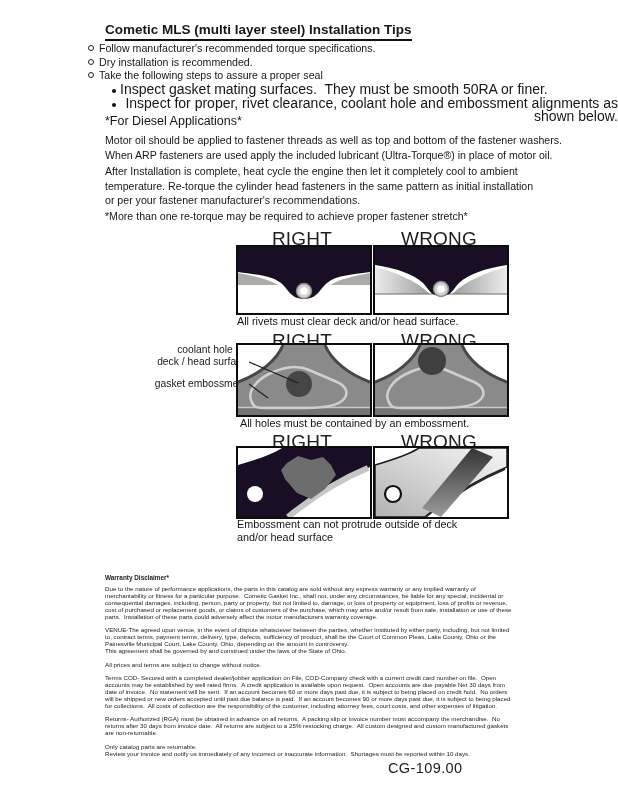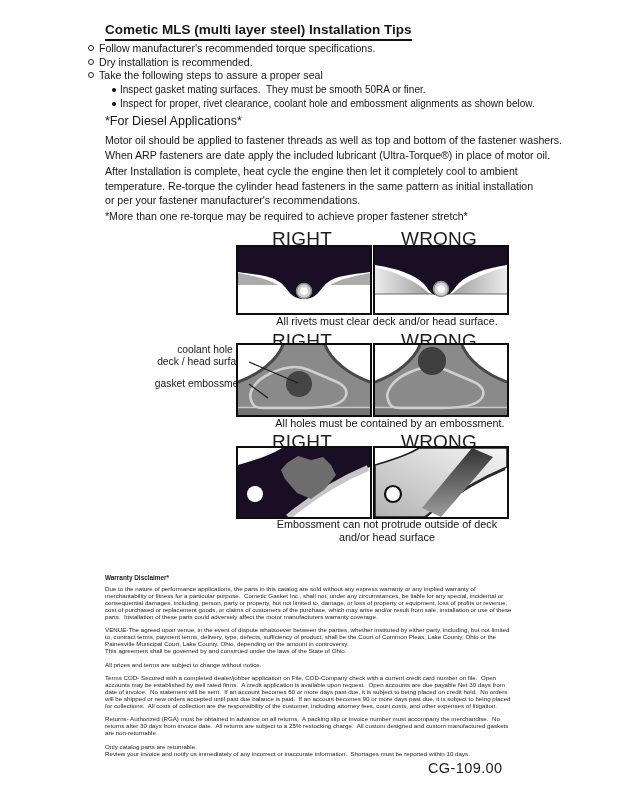--- a/index.html
+++ b/index.html
@@ -2,35 +2,35 @@
 <html><head>
 <meta charset="utf-8">
 <style>
   html,body{margin:0;padding:0;background:#e8e8e8;}
   .page{position:relative;width:618px;height:800px;background:#ffffff;
         font-family:"Liberation Sans",sans-serif;color:#161616;overflow:hidden;margin:0 auto;}
   .abs{position:absolute;}
   .pre{white-space:pre-wrap;}
   .title{left:105px;top:22px;font-size:13.5px;font-weight:bold;border-bottom:2px solid #111;padding-bottom:2px;}
   .bullets{left:88px;top:42px;font-size:10.6px;line-height:13.7px;}
-  .subbullets{left:112px;top:83px;font-size:10px;line-height:13.7px;}
+  .subbullets{left:112px;top:83px;font-size:14px;line-height:13.7px;text-align:right;}
   .b-line{display:flex;align-items:baseline;}
   .ring{width:4px;height:4px;border:1px solid #222;border-radius:50%;display:inline-block;margin-right:5px;flex:0 0 auto;position:relative;top:-1px;}
   .dot{width:4px;height:4px;background:#111;border-radius:50%;display:inline-block;margin-right:4px;flex:0 0 auto;position:relative;top:-1px;}
   .diesel-h{left:105px;top:114px;font-size:12.5px;font-weight:normal;}
   .para{left:105px;width:470px;font-size:10.6px;line-height:14.6px;}
   .p1{top:133px;} .p2{top:164px;} .pnote{top:209px;}
   .dg-header{font-size:19px;color:#1d1d1d;text-align:center;width:132px;letter-spacing:.2px;}
   .dg-box{width:132px;border:2.5px solid #0d0d0d;background:#fff;line-height:0;}
-  .dg-caption{font-size:10.8px;line-height:12.8px;color:#141414;text-align:center;}
+  .dg-caption{font-size:10.8px;line-height:12.8px;color:#141414;}
   .dg-label{font-size:10.3px;line-height:12px;color:#191919;text-align:right;}
   .disc{left:105px;top:575px;width:412px;font-size:6.2px;line-height:6.95px;color:#222;}
   .disc h4{margin:0 0 4px 0;font-size:6.4px;}
   .disc p{margin:0 0 6.5px 0;}
-  .pagecode{left:388px;top:760px;font-size:14.5px;letter-spacing:.4px;color:#1b1b1b;margin-left:40px;}
+  .pagecode{left:388px;top:760px;font-size:14.5px;letter-spacing:.4px;color:#1b1b1b;}
   svg{display:block;}
 </style>
 </head>
 <body>
 
 <div class="page">
 
   <div class="abs title">Cometic MLS (multi layer steel) Installation Tips</div>
 
   <div class="abs bullets">
@@ -53,21 +53,21 @@
         <span class="pre">Inspect gasket mating surfaces.  They must be smooth 50RA or finer.</span>
       </div>
     <div class="b-line">
         <span class="dot"></span>
         <span class="pre">Inspect for proper, rivet clearance, coolant hole and embossment alignments as shown below.</span>
       </div>
   </div>
 
   <div class="abs diesel-h">*For Diesel Applications*</div>
   <div class="abs para p1 pre">Motor oil should be applied to fastener threads as well as top and bottom of the fastener washers.
-When ARP fasteners are date apply the included lubricant (Ultra-Torque®) in place of motor oil.</div>
+When ARP fasteners are used apply the included lubricant (Ultra-Torque®) in place of motor oil.</div>
   <div class="abs para p2 pre">After Installation is complete, heat cycle the engine then let it completely cool to ambient
 temperature. Re-torque the cylinder head fasteners in the same pattern as initial installation
 or per your fastener manufacturer's recommendations.</div>
   <div class="abs para pnote pre">*More than one re-torque may be required to achieve proper fastener stretch*</div>
 
   <div class="abs" style="left:0;top:228px;width:618px;height:100px;">
     <div class="abs dg-header" style="left:236px;top:0;">RIGHT</div>
     <div class="abs dg-header" style="left:373px;top:0;">WRONG</div>
     <div class="abs dg-box" style="left:236px;top:17px;">
       <svg width="132" height="66" viewBox="0 0 132 66">

